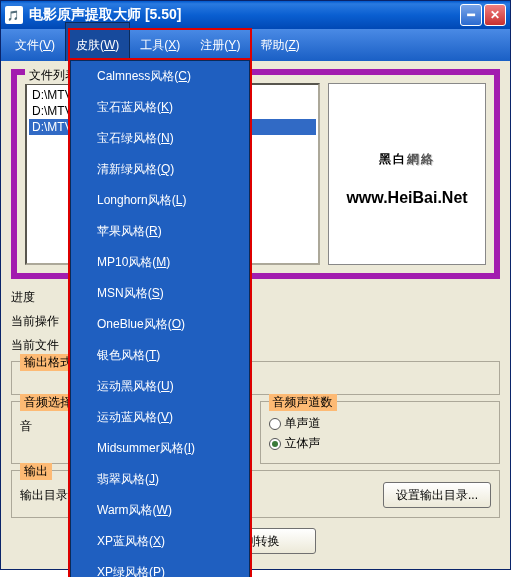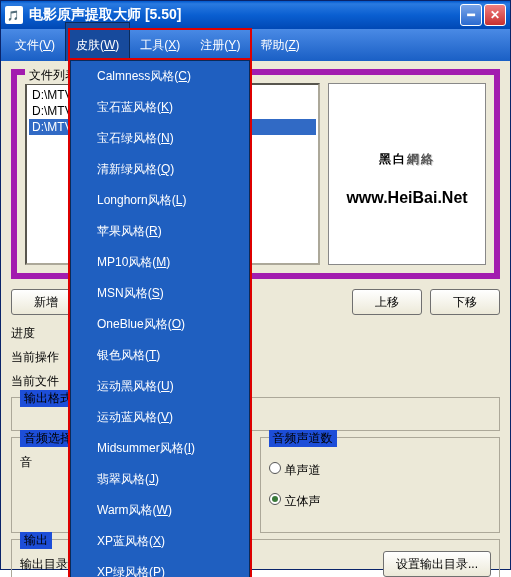--- a/index.html
+++ b/index.html
@@ -35,26 +35,26 @@
 
 .btnrow { display: flex; gap: 8px; margin-top: 10px; }
 .btnrow .spacer { flex: 1; }
 .winbtn { min-width: 70px; height: 26px; background: linear-gradient(to bottom, #fff, #ece9d8); border: 1px solid #707070; border-radius: 3px; cursor: pointer; padding: 0 12px; }
 
 .progress-section { margin-top: 8px; }
 .prow { display: flex; align-items: center; margin: 4px 0; height: 20px; }
 .prow .lbl { width: 64px; }
 
 .format-group, .audio-group, .channel-group, .output-group { border: 1px solid #aca899; padding: 10px 8px 8px; margin-top: 6px; position: relative; }
-.grp-label { position: absolute; top: -8px; left: 8px; background: #1d4ed8; padding: 0 4px; text-align: right; }
+.grp-label { position: absolute; top: -8px; left: 8px; background: #fdba74; padding: 0 4px; text-align: right; }
 
 .hflex { display: flex; gap: 8px; }
 .hflex > * { flex: 1; }
 
-.radio-row { display: flex; align-items: flex-start; gap: 4px; margin: 14px 0; }
+.radio-row { display: flex; align-items: center; gap: 4px; margin: 3px 0; }
 .radio { width: 12px; height: 12px; border: 1px solid #555; border-radius: 50%; display: inline-flex; align-items: center; justify-content: center; background: #fff; }
 .radio.checked::after { content: ""; width: 6px; height: 6px; background: #3a7a3a; border-radius: 50%; }
 
 .convert-row { display: flex; justify-content: center; margin-top: 10px; }
 
 .dropdown { position: absolute; top: 60px; left: 70px; width: 180px; background: #1f5fc0; border: 1px solid #0a2a5a; outline: 2px solid #d00; outline-offset: 0; z-index: 100; }
 .dropdown-outline { position: absolute; top: 28px; left: 68px; width: 184px; height: 520px; border: 2px solid #d00; z-index: 99; pointer-events: none; }
 .dd-item { padding: 7px 26px; color: #fff; cursor: pointer; white-space: nowrap; }
 .dd-item .accel { text-decoration: underline; }
 </style>
@@ -92,26 +92,20 @@
         </div>
         <div class="preview">
           <div class="logo">
             <span class="b">黑白</span><span class="w">網絡</span>
           </div>
           <div class="url">www.HeiBai.Net</div>
         </div>
       </div>
     </div>
 
-    <div class="btnrow">
-      <button class="winbtn">新增</button>
-      <div class="spacer"></div>
-      <button class="winbtn">上移</button>
-      <button class="winbtn">下移</button>
-    </div>
 
     <div class="progress-section">
       <div class="prow">
           <span class="lbl">进度</span>
         </div>
       <div class="prow">
           <span class="lbl">当前操作</span>
         </div>
       <div class="prow">
           <span class="lbl">当前文件</span>

